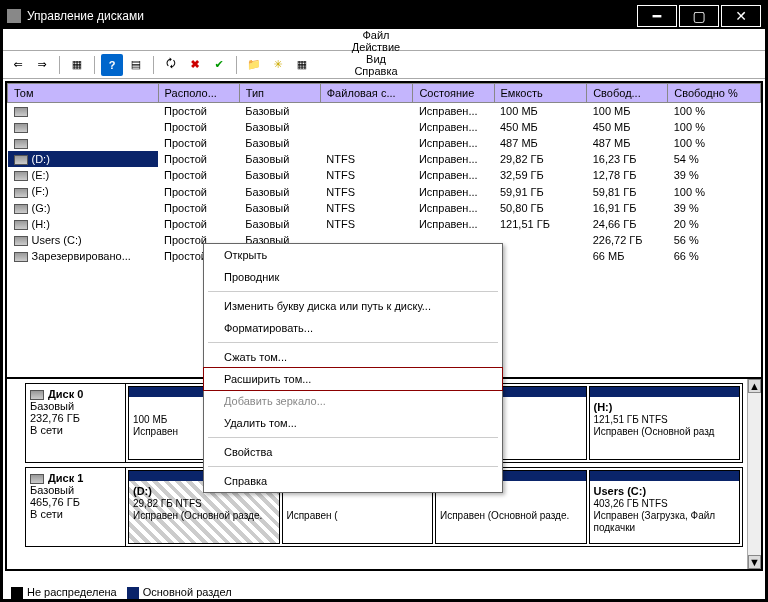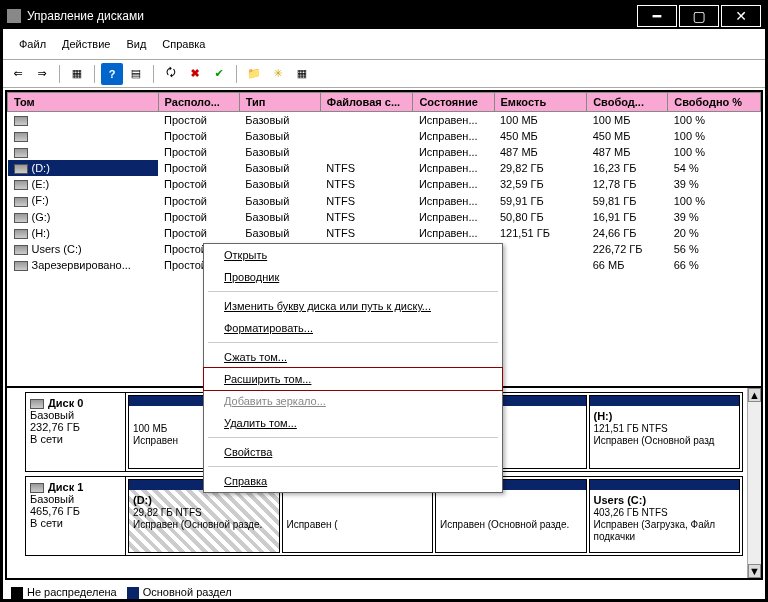--- a/index.html
+++ b/index.html
@@ -1,46 +1,46 @@
 <!DOCTYPE html>
 <html><head>
 <meta charset="utf-8">
 <style>
 * { box-sizing: border-box; margin: 0; padding: 0; font-family: "Segoe UI", Tahoma, sans-serif; font-size: 11px; }
 body { background: #fff; width: 768px; height: 602px; overflow: hidden; border: 3px solid #000; position: relative; }
 .titlebar { background: #000; color: #fff; height: 26px; display: flex; align-items: center; padding: 0 4px; }
 .titlebar .icon { width: 14px; height: 14px; background: #888; margin-right: 6px; }
 .titlebar .title { flex: 1; font-size: 12px; }
 .titlebar .btn { width: 40px; height: 22px; background: #000; border: 1px solid #fff; color: #fff; display: flex; align-items: center; justify-content: center; margin-left: 2px; cursor: pointer; font-size: 14px; }
-.menubar { background: #fff; border-bottom: 1px solid #aaa; height: 31px; display: flex; align-items: center; padding: 0 16px; }
+.menubar { background: #fff; border-bottom: 1px solid #aaa; height: 22px; display: flex; align-items: center; padding: 0 2px; flex-direction: column; }
 .menubar .menu { margin-right: 16px; cursor: pointer; }
 .toolbar { background: #fff; border-bottom: 1px solid #aaa; height: 28px; display: flex; align-items: center; padding: 0 4px; gap: 2px; }
 .toolbar .tbtn { width: 22px; height: 22px; border: 1px solid transparent; display: flex; align-items: center; justify-content: center; cursor: pointer; }
 .toolbar .sep { width: 1px; height: 18px; background: #aaa; margin: 0 4px; }
 .content { border: 2px solid #000; margin: 2px; height: calc(100% - 26px - 22px - 28px - 30px); display: flex; flex-direction: column; position: relative; }
 .table-area { border-bottom: 2px solid #000; flex: 1; overflow: hidden; }
 table { width: 100%; border-collapse: collapse; table-layout: fixed; }
-th { background: #f9a8d4; border: 1px solid #888; padding: 3px 6px; text-align: left; font-weight: bold; cursor: pointer; white-space: nowrap; overflow: hidden; }
+th { background: #c4b5fd; border: 1px solid #888; padding: 3px 6px; text-align: left; font-weight: normal; cursor: pointer; white-space: nowrap; overflow: hidden; }
 td { padding: 2px 6px; white-space: nowrap; overflow: hidden; text-overflow: ellipsis; }
 tr.selected td.name { background: #0a246a; color: #fff; }
 .disk-icon { display: inline-block; width: 14px; height: 10px; background: linear-gradient(#999,#ccc); border: 1px solid #555; margin-right: 4px; vertical-align: middle; }
 .lower-pane { height: 190px; overflow: hidden; background: #fff; position: relative; }
 .disk-row { display: flex; border: 1px solid #000; margin: 4px 18px; height: 80px; }
 .disk-label { width: 100px; border-right: 1px solid #000; padding: 4px; background: #fff; }
 .disk-label .head { font-weight: bold; }
 .part-strip { flex: 1; display: flex; padding: 2px; gap: 2px; background:#fff; }
 .part { border: 1px solid #000; flex: 1; position: relative; padding: 2px 4px; overflow: hidden; }
 .part .bar { position: absolute; left:0; top:0; right:0; height: 10px; background: #0a246a; }
 .part .txt { margin-top: 12px; font-size: 10px; line-height: 12px; }
 .legend { position: absolute; left: 8px; bottom: 0; display: flex; gap: 10px; font-size: 11px; }
 .legend .sq { display:inline-block; width:12px; height:12px; margin-right:4px; vertical-align:middle; }
 .scrollbar-v { position: absolute; right: 0; top: 0; bottom: 0; width: 14px; background: #eee; border-left: 1px solid #aaa; }
 .scrollbar-v .arrow { height: 14px; background: #ddd; border:1px solid #888; display:flex;align-items:center;justify-content:center;}
 .context-menu { position: absolute; left: 200px; top: 240px; width: 300px; background: #fff; border: 1px solid #666; box-shadow: 2px 2px 4px rgba(0,0,0,0.3); z-index: 100; }
-.context-menu .item { padding: 5px 20px; cursor: pointer; text-decoration: underline; }
+.context-menu .item { padding: 5px 20px; cursor: pointer; }
 .context-menu .item.disabled { color: #888; cursor: default; }
 .context-menu .item.highlight { border: 1px solid #8b0000; margin: -1px; }
 .context-menu .sep { height: 1px; background: #ccc; margin: 3px 4px; }
 .bottombar { height: 18px; background:#fff; }
 </style>
 </head>
 <body>
 
 <div class="titlebar">
   <span class="icon"></span>

